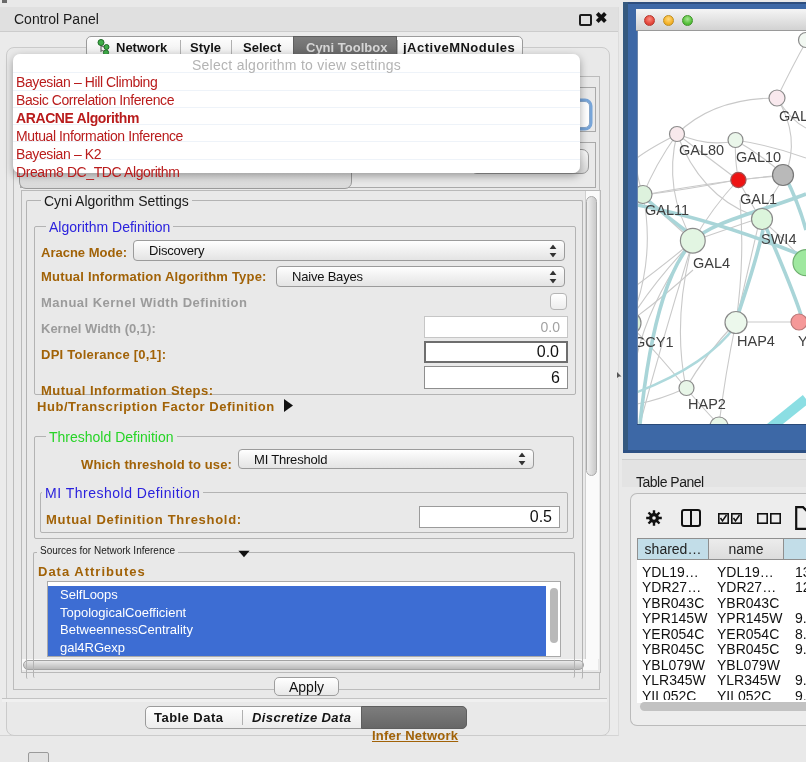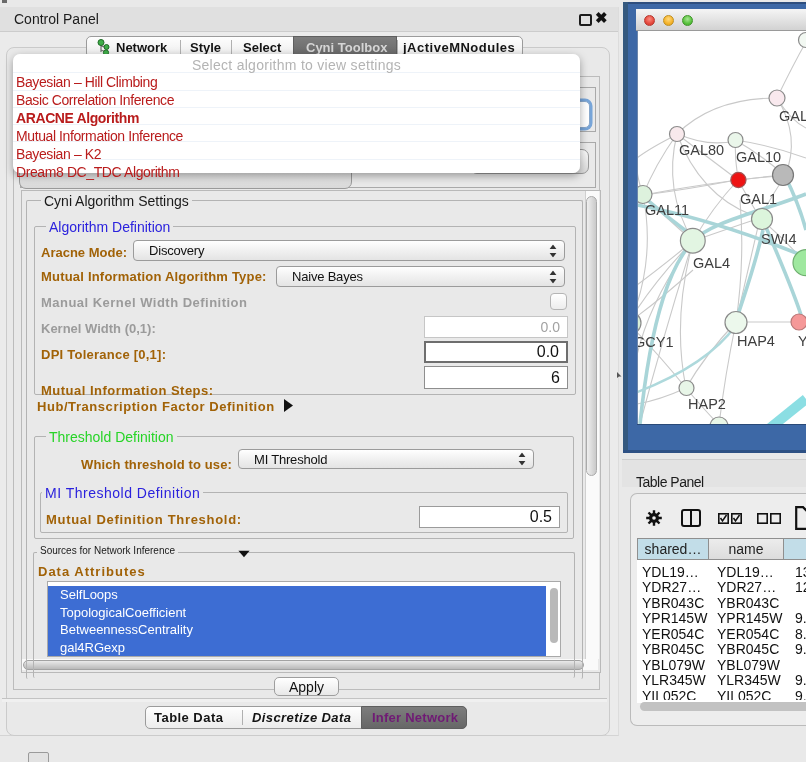--- a/index.html
+++ b/index.html
@@ -136,21 +136,21 @@
 <div class="abs" style="left:48px;top:586px;width:498px;height:70px;background:#3d6dd3;color:#fff;font-size:13px;line-height:17.5px;padding-left:12px;box-sizing:border-box;">SelfLoops<br>TopologicalCoefficient<br>BetweennessCentrality<br>gal4RGexp</div>
 <div class="abs" style="left:550px;top:588px;width:8px;height:55px;background:#b9b9b9;border-radius:4px;"></div>
 
 <div class="abs" style="left:274px;top:677px;width:63px;height:17px;border:1px solid #9e9e9e;border-radius:5px;background:linear-gradient(#ffffff,#e8e8e8);display:flex;align-items:center;justify-content:center;font-size:14px;color:#111;">Apply</div>
 
 <div class="abs" style="left:145px;top:706px;width:322px;height:23px;background:linear-gradient(#fefefe,#ececec);border:1px solid #9b9b9b;border-radius:5px;box-sizing:border-box;"></div>
 <div class="abs" style="left:361px;top:706px;width:106px;height:23px;background:linear-gradient(#7d7d7d,#676767);border:1px solid #5f5f5f;border-radius:0 5px 5px 0;box-sizing:border-box;"></div>
 <div class="abs" style="left:242px;top:710px;width:1px;height:15px;background:#b0b0b0;"></div>
 <div class="lbl b" style="left:154px;top:710px;color:#141414;letter-spacing:0.46px;">Table Data</div>
 <div class="lbl b" style="left:252px;top:710px;color:#141414;letter-spacing:0.41px;font-style:italic;">Discretize Data</div>
-<div class="lbl b" style="left:372px;top:710px;color:#701a75;letter-spacing:0.24px;">Infer Network</div>
+<div class="lbl b" style="left:372px;top:728px;color:#a16207;letter-spacing:0.24px;text-decoration:underline;">Infer Network</div>
 
 <svg class="abs" style="left:616px;top:371px;" width="7" height="8" viewBox="0 0 7 8">
     <path d="M1 7 L1 1 L5.5 5.5 L3 5.5 Z" fill="#555"></path>
   </svg>
 
 <div class="abs" style="left:28px;top:752px;width:19px;height:10px;background:#e2e2e2;border:1px solid #9a9a9a;border-radius:2px;"></div>
 
 <div class="abs" style="left:13px;top:54px;width:567px;height:119px;background:repeating-linear-gradient(#ffffff 0px,#ffffff 16.3px,#eef3f9 16.3px,#eef3f9 17.3px);background-position:0 2px;border-radius:7px;box-shadow:0 3px 9px rgba(0,0,0,0.35);"></div>
 <div class="abs" style="left:13px;top:57px;width:567px;font-size:14px;color:#b4b4b4;text-align:center;letter-spacing:0.28px;">Select algorithm to view settings</div>
 <div class="abs" style="left:16px;top:73px;font-size:14px;color:#b91c1c;line-height:18px;letter-spacing:-0.4px;">Bayesian – Hill Climbing<br>Basic Correlation Inference<br><span class="b">ARACNE Algorithm</span><br>Mutual Information Inference<br>Bayesian – K2<br>Dream8 DC_TDC Algorithm</div>

